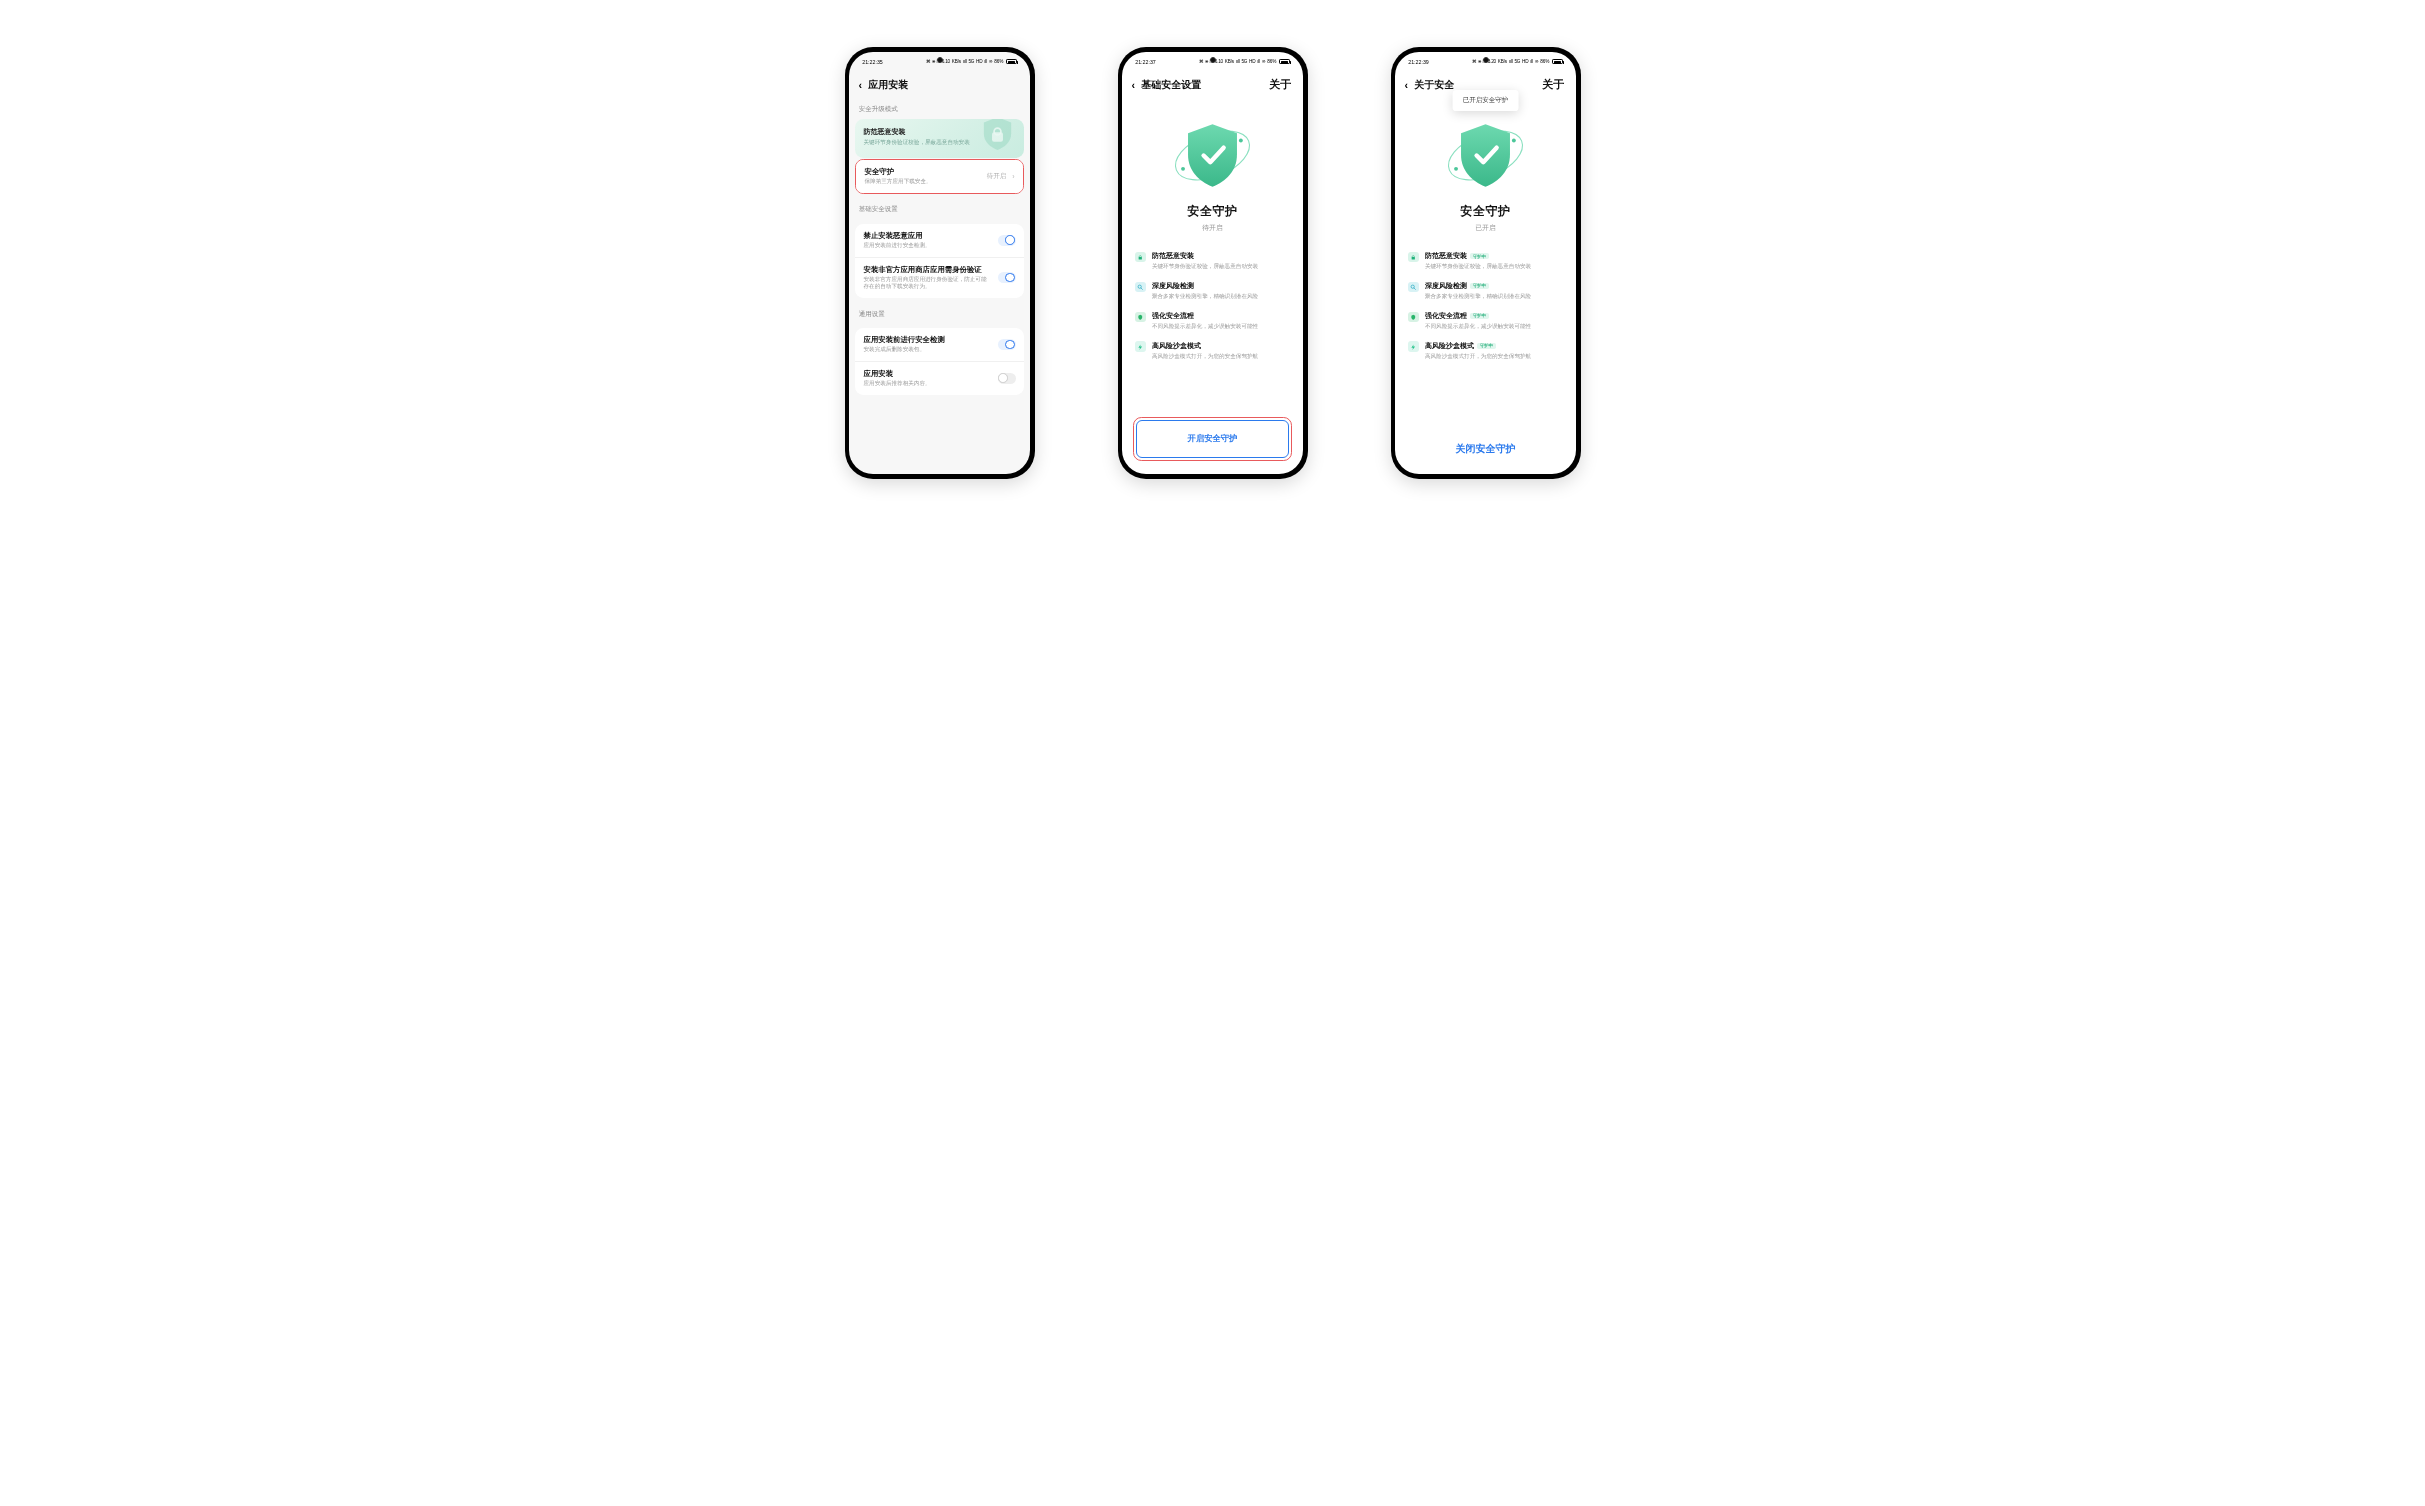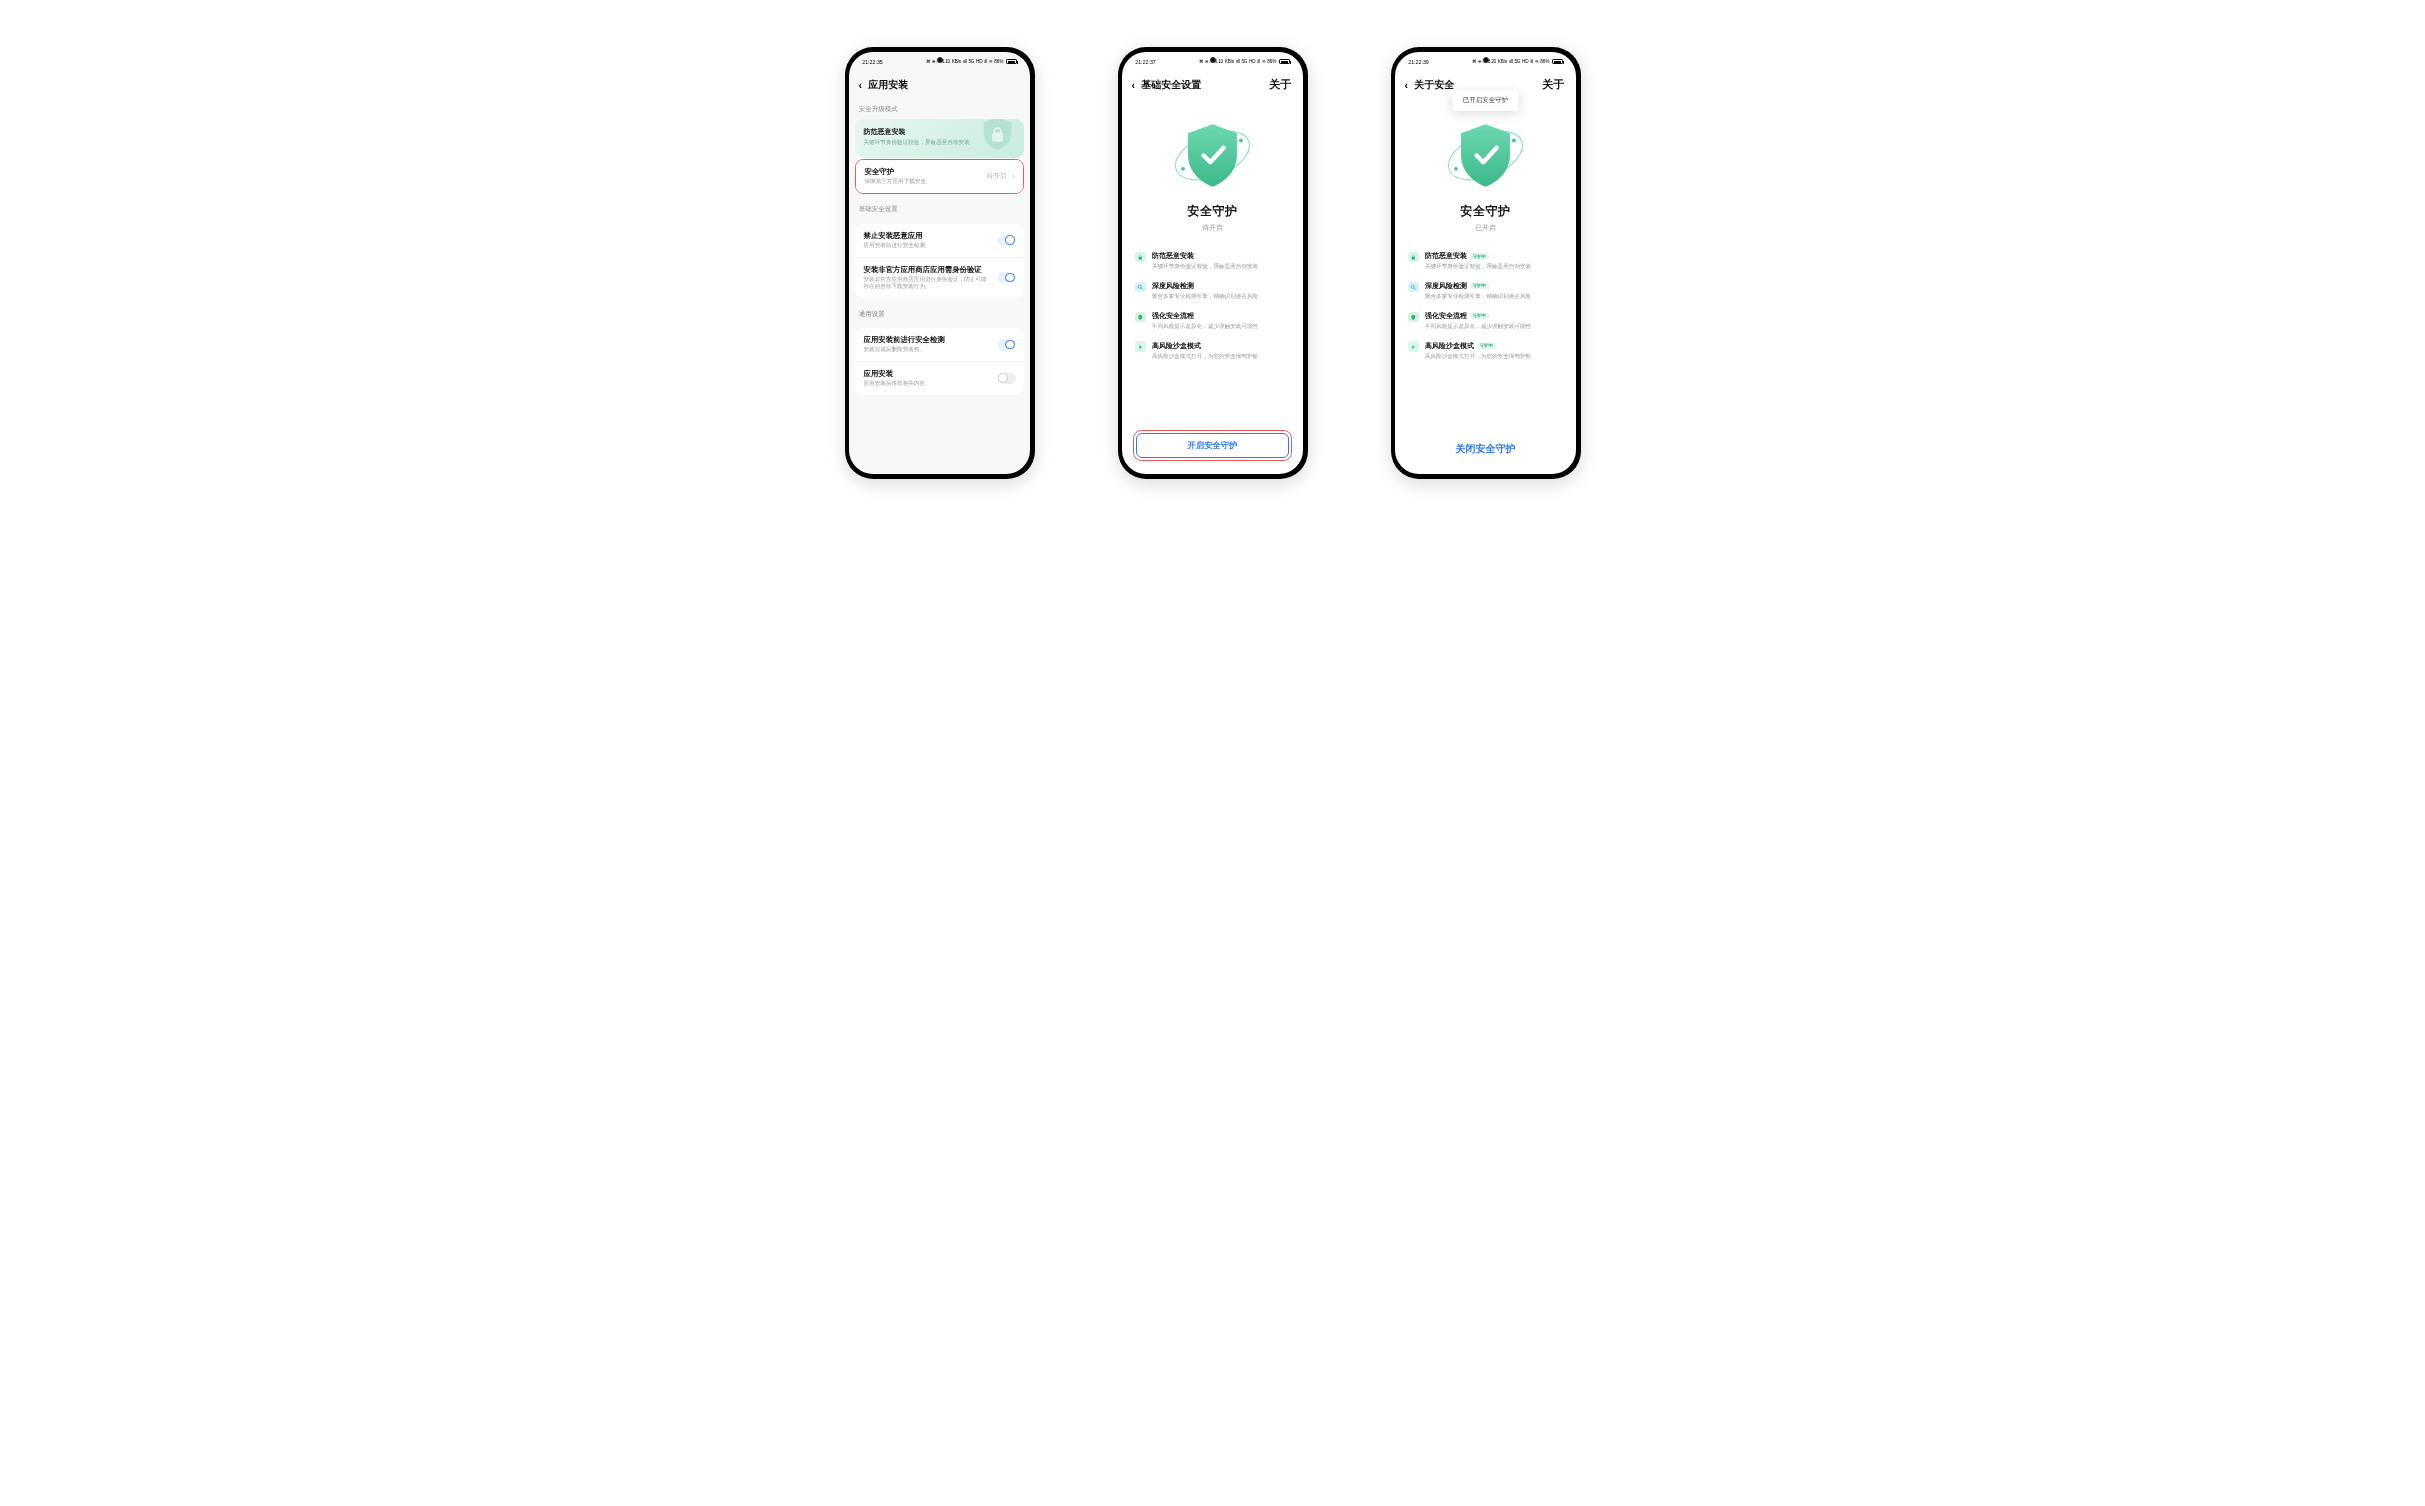--- a/index.html
+++ b/index.html
@@ -53,21 +53,21 @@
   .feat-icon { width: 10.7px; height: 10.7px; border-radius: 3px; display: flex; align-items: center; justify-content: center; flex: none; margin-top: 0.6px; }
   .fi-lock { background: #d9f4ea; color: #1fb37a; }
   .fi-search { background: #d8f2f5; color: #1fa7c0; }
   .fi-shield { background: #d7f2e4; color: #28b56a; }
   .fi-bolt { background: #ddf6ef; color: #29c48d; }
   .feat-title-line { display: flex; align-items: center; gap: 3px; }
   .feat-title { font-size: 7px; font-weight: 700; color: #111; }
   .tag { font-size: 4.4px; color: #2fb381; background: #e1f6ee; padding: 0.6px 3px; border-radius: 1.8px; font-weight: 600; }
   .feat-sub { font-size: 5.6px; color: #999; margin-top: 1.8px; line-height: 1.35; }
   .bottom { padding: 6px 10.7px 13px; }
-  .btn-outline { width: 100%; height: 25px; border: 0.9px solid #2b7aed; color: #2b7aed; background: #fff; border-radius: 6px; font-size: 8.3px; font-weight: 700; display: flex; align-items: center; justify-content: center; }
+  .btn-outline { width: 100%; height: 38px; border: 0.9px solid #2b7aed; color: #2b7aed; background: #fff; border-radius: 6px; font-size: 8.3px; font-weight: 700; display: flex; align-items: center; justify-content: center; }
   .btn-hl { border: 1.8px solid #e85a5c; border-radius: 8.3px; padding: 2.4px; }
   .btn-plain { width: 100%; height: 25px; color: #2b7aed; font-size: 10px; font-weight: 700; display: flex; align-items: center; justify-content: center; }
   .toast { position: absolute; top: 38px; left: 50%; transform: translateX(-50%); background: #fff; color: #333; font-size: 6.5px; padding: 6px 10.7px; border-radius: 3.6px; box-shadow: 0 2.4px 10.7px rgba(0,0,0,0.15); z-index: 5; }
 </style>
 </head>
 <body>
 
 <svg width="0" height="0" style="position:absolute">
   <defs>
     <linearGradient id="shieldGrad" x1="0" y1="0" x2="0" y2="1">

